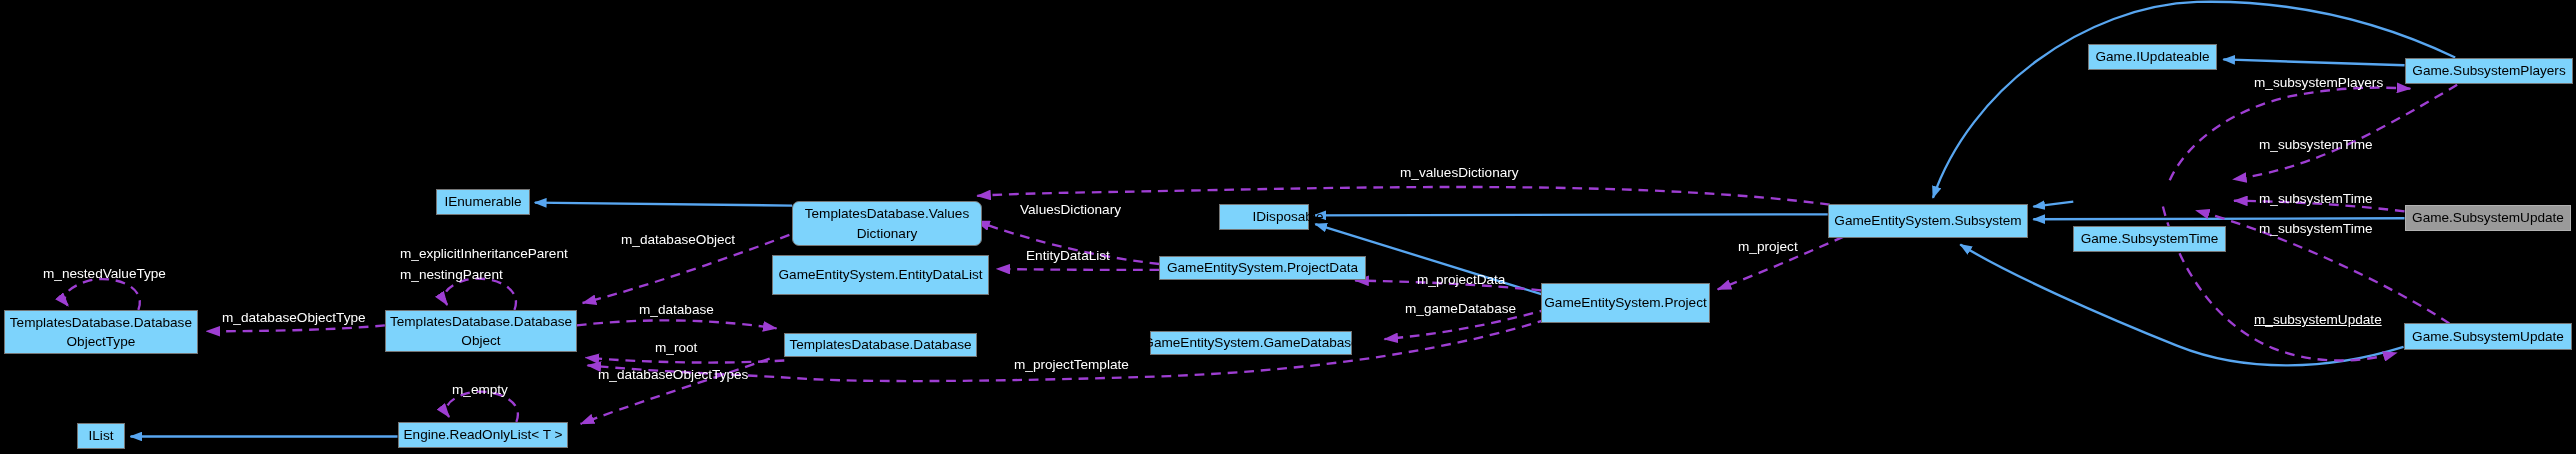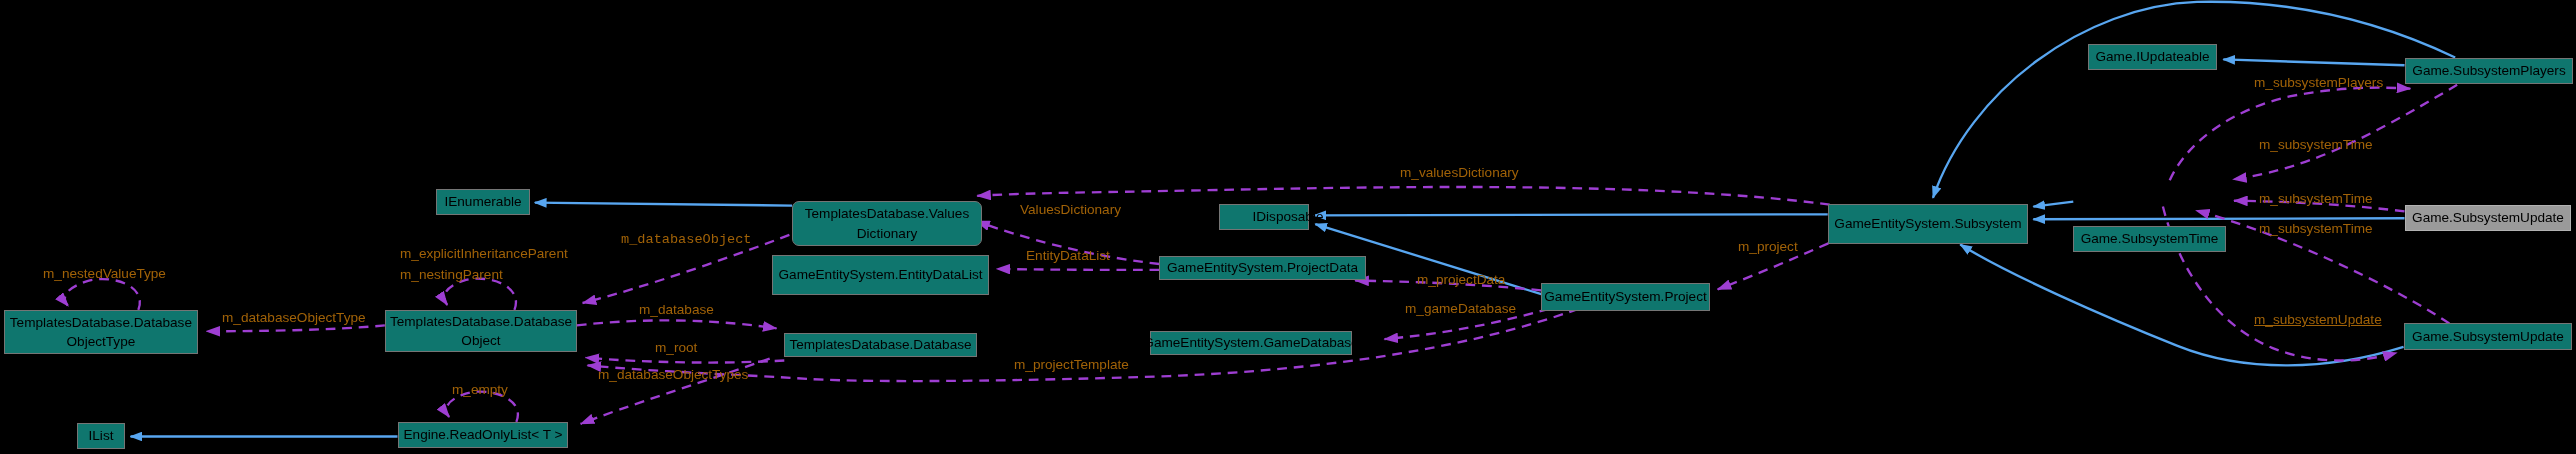--- a/index.html
+++ b/index.html
@@ -6,39 +6,39 @@
   #canvas{
     position:relative;
     width:2576px;height:455px;
     background:#000;
     font-family:"Liberation Sans", sans-serif;
     overflow:hidden;
   }
   #edges{position:absolute;left:0;top:0;}
   .node{
     position:absolute;
-    background:#0f766e;
+    background:#7dd3fc;
     border:1.9px solid #757575;
     color:#000;
     font-size:13.6px;
     line-height:1.42;
     display:flex;align-items:center;justify-content:center;
     text-align:center;
     white-space:pre-line;
     box-sizing:border-box;
     cursor:pointer;
   }
   .node.current{
     background:#9a9a9a;
     border:1.9px solid #b2b2b2;
     cursor:default;
   }
   .elabel{
     position:absolute;
-    color:#a16207;
+    color:#ffffff;
     font-size:13.6px;
     white-space:nowrap;
   }
 </style>
 </head>
 <body>
 
 <div id="canvas">
 
   <svg id="edges" width="2576" height="455" viewBox="0 0 2644 467">
@@ -94,33 +94,33 @@
   <div class="node" style="left:3.9px;top:310px;width:194px;height:44px;">TemplatesDatabase.Database
 ObjectType</div>
   <div class="node" style="left:385px;top:310px;width:192px;height:42px;">TemplatesDatabase.Database
 Object</div>
   <div class="node" style="left:784px;top:333px;width:193px;height:24px;">TemplatesDatabase.Database</div>
   <div class="node" style="left:77px;top:423px;width:48px;height:26px;">IList</div>
   <div class="node" style="left:398px;top:422px;width:170px;height:26px;">Engine.ReadOnlyList&lt; T &gt;</div>
   <div class="node" style="left:1219px;top:204px;width:90px;height:26px;padding-left:48px;">IDisposable</div>
   <div class="node" style="left:1159px;top:256px;width:207px;height:24px;">GameEntitySystem.ProjectData</div>
   <div class="node" style="left:1150px;top:331px;width:202px;height:24px;">GameEntitySystem.GameDatabase</div>
-  <div class="node" style="left:1541px;top:283px;width:169px;height:28px;">GameEntitySystem.Project</div>
-  <div class="node" style="left:1828px;top:204px;width:200px;height:40px;">GameEntitySystem.Subsystem</div>
+  <div class="node" style="left:1541px;top:283px;width:169px;height:40px;">GameEntitySystem.Project</div>
+  <div class="node" style="left:1828px;top:204px;width:200px;height:34px;">GameEntitySystem.Subsystem</div>
   <div class="node" style="left:2088px;top:44px;width:129px;height:26px;">Game.IUpdateable</div>
   <div class="node" style="left:2073px;top:180px;width:153px;height:26px;margin-top:46px;">Game.SubsystemTime</div>
   <div class="node" style="left:2405px;top:58px;width:168px;height:26px;">Game.SubsystemPlayers</div>
   <div class="node current" style="left:2405px;top:205px;width:166px;height:26px;">Game.SubsystemUpdate</div>
   <div class="node" style="left:2404px;top:323px;width:168px;height:27px;">Game.SubsystemUpdate</div>
 
   <div class="elabel" style="left:43px;top:266px;">m_nestedValueType</div>
   <div class="elabel" style="left:222px;top:310px;">m_databaseObjectType</div>
   <div class="elabel" style="left:400px;top:246px;">m_explicitInheritanceParent</div>
   <div class="elabel" style="left:400px;top:267px;">m_nestingParent</div>
-  <div class="elabel" style="left:621px;top:232px;font-family:Liberation Mono, monospace;">m_databaseObject</div>
+  <div class="elabel" style="left:621px;top:232px;">m_databaseObject</div>
   <div class="elabel" style="left:639px;top:302px;">m_database</div>
   <div class="elabel" style="left:655px;top:340px;">m_root</div>
   <div class="elabel" style="left:590px;top:367px;margin-left:8px;">m_databaseObjectTypes</div>
   <div class="elabel" style="left:452px;top:382px;">m_empty</div>
   <div class="elabel" style="left:1020px;top:202px;">ValuesDictionary</div>
   <div class="elabel" style="left:1026px;top:248px;">EntityDataList</div>
   <div class="elabel" style="left:1400px;top:165px;">m_valuesDictionary</div>
   <div class="elabel" style="left:1417px;top:272px;">m_projectData</div>
   <div class="elabel" style="left:1405px;top:301px;">m_gameDatabase</div>
   <div class="elabel" style="left:1014px;top:357px;">m_projectTemplate</div>

